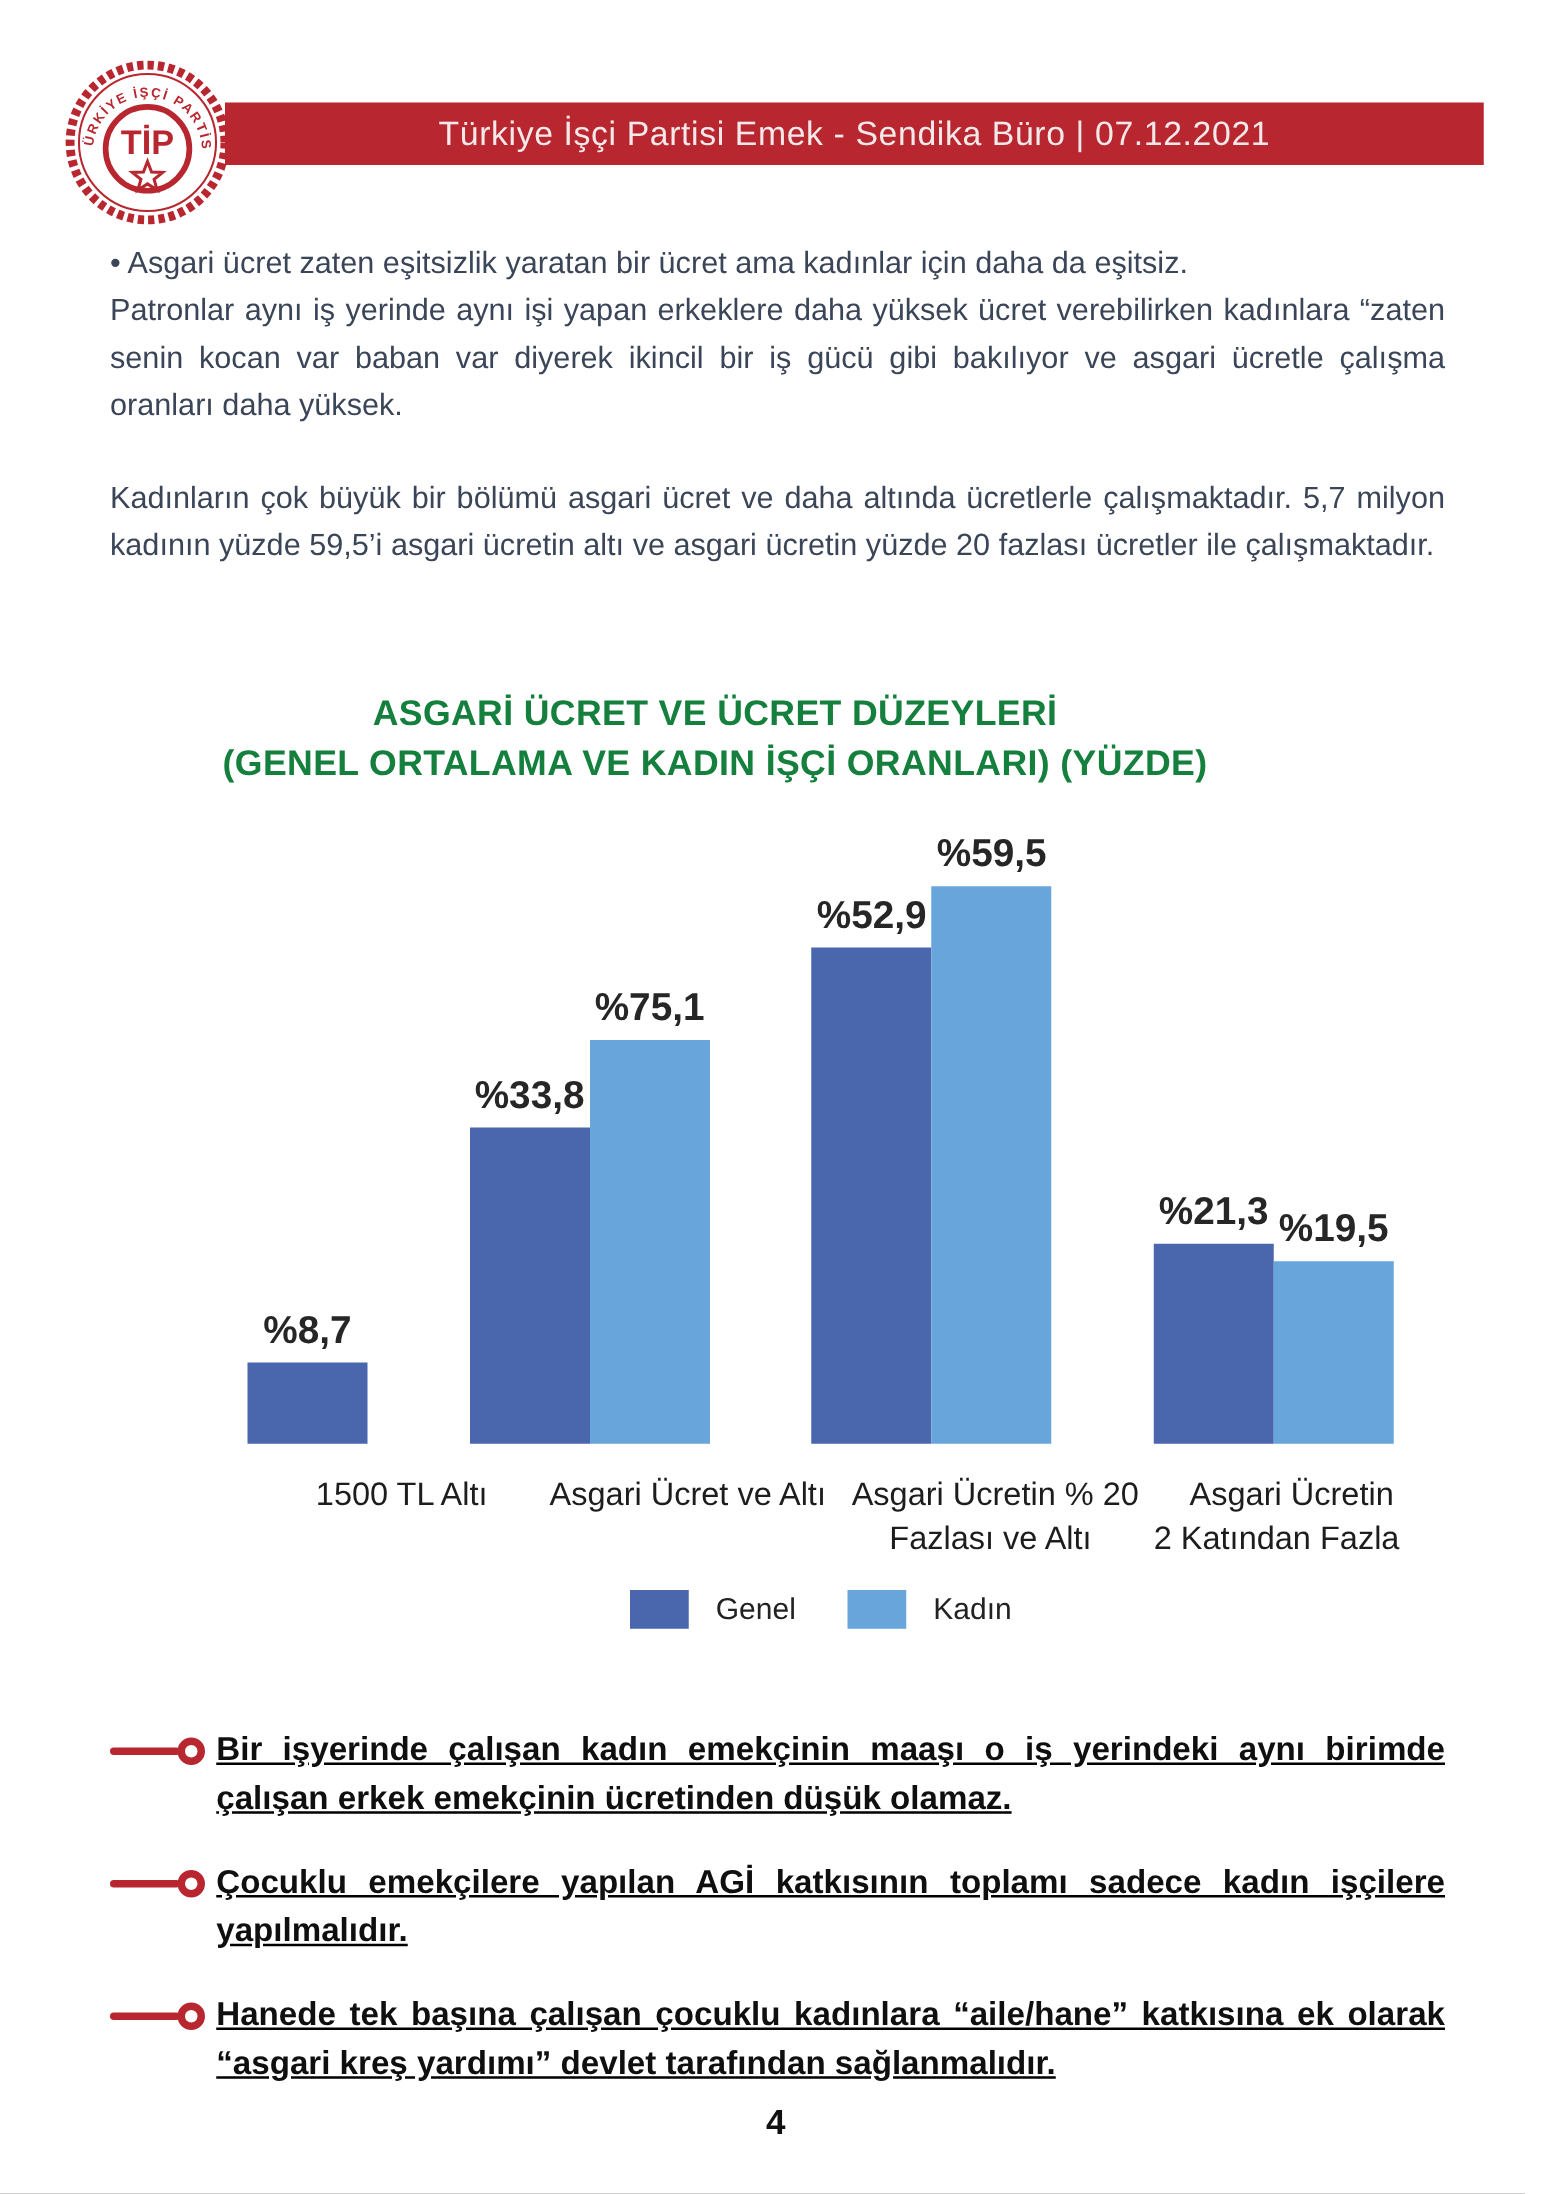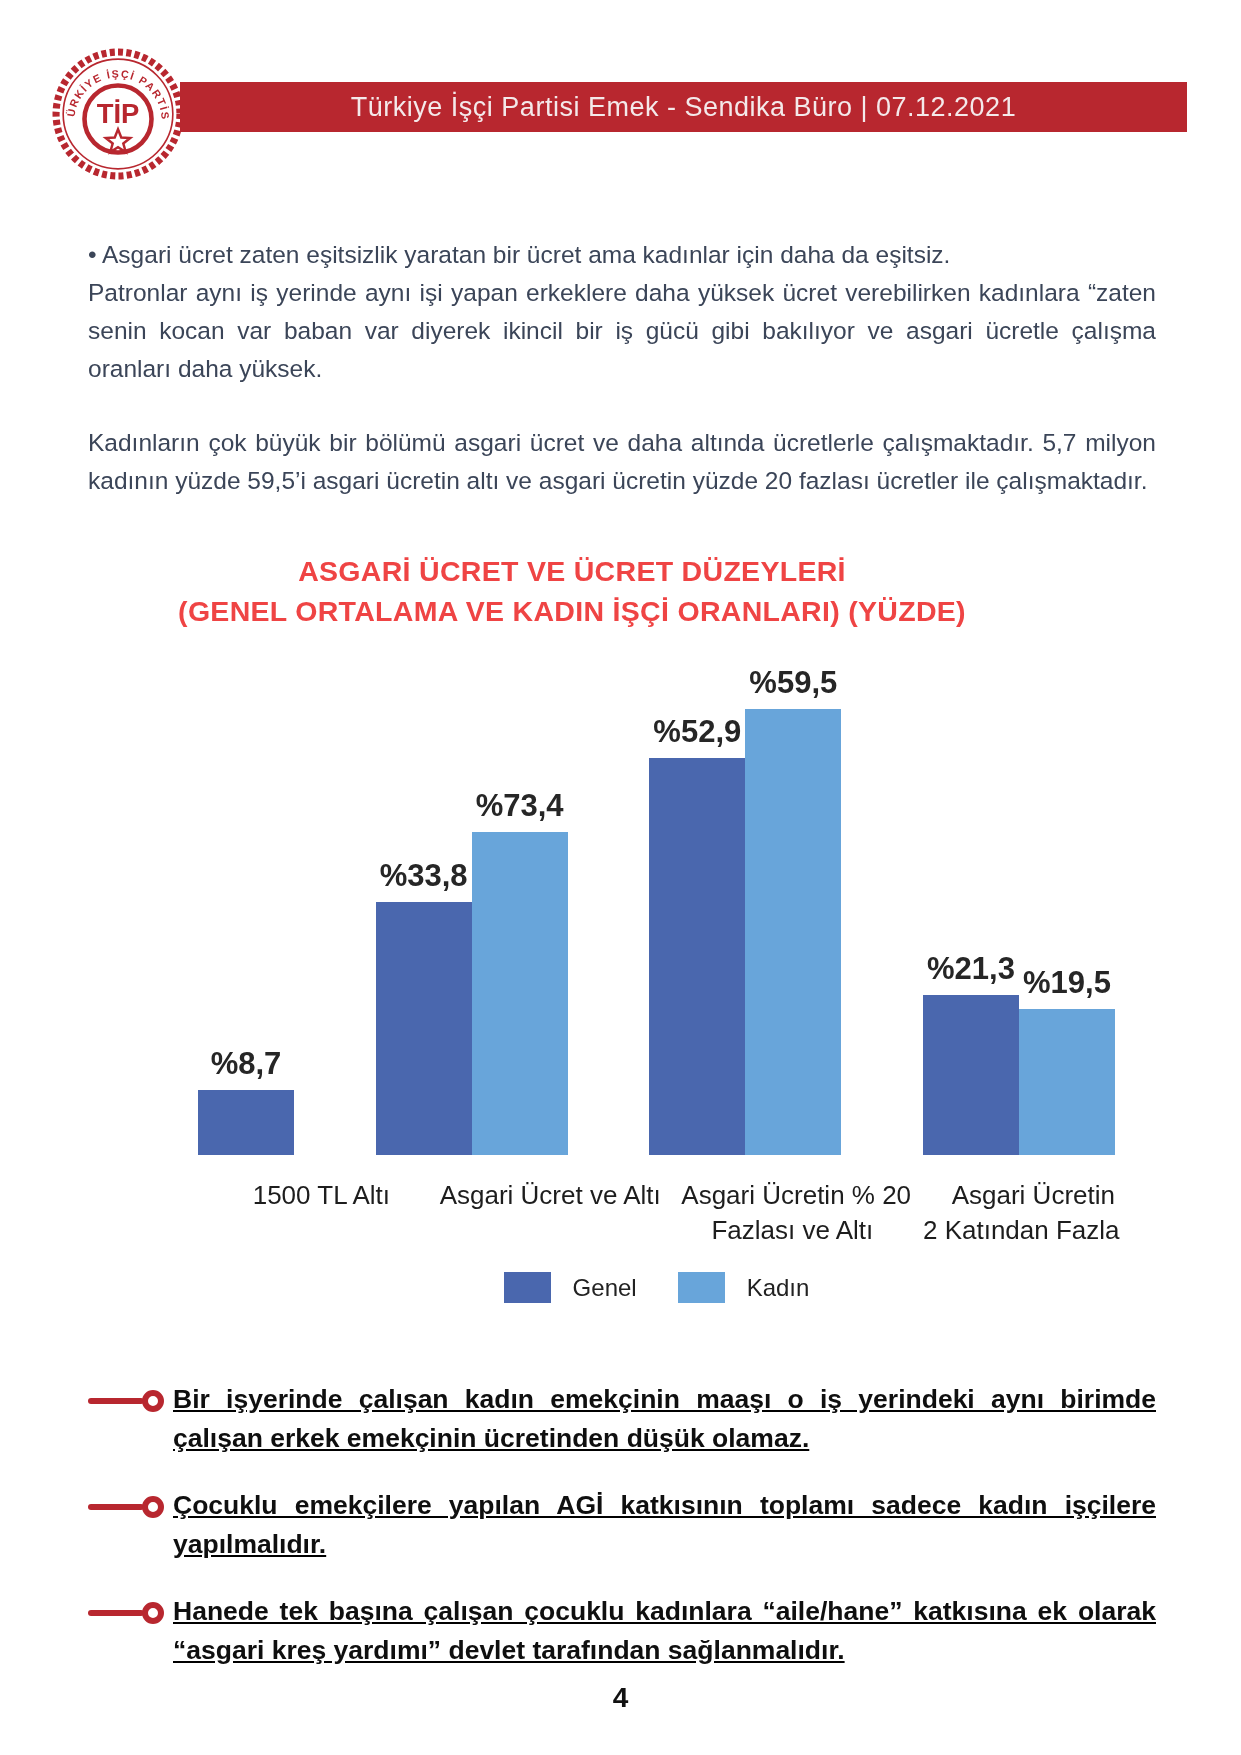--- a/index.html
+++ b/index.html
@@ -13,27 +13,27 @@
   
   .logo-wrap { position:absolute; left:52px; top:48px; width:132px; height:132px; }
   .banner {
     position:absolute; left:180px; top:82px; width:1007px; height:50px;
     background:#b8272f; display:flex; align-items:center; justify-content:center;
   }
   .banner-title { color:#f4e9ea; font-size:27px; letter-spacing:0.5px; white-space:nowrap; }
 
   
   .paragraphs { position:absolute; left:88px; top:192px; width:1068px; color:#3b4558; font-size:24.5px; line-height:1.55; }
-  .para { text-align:justify;margin-top:44px; }
+  .para { text-align:justify; }
   .para + .para { margin-top:36px; }
   .p1-first { text-align:left; }
 
   
   .chart-title { position:absolute; left:0; top:552px; width:1112px; text-align:center;
-    font-weight:bold; font-size:28.5px; color:#ef4444; letter-spacing:0.3px; line-height:1.4;padding-left:32px; }
+    font-weight:bold; font-size:28.5px; color:#15803d; letter-spacing:0.3px; line-height:1.4;padding-left:32px; }
   .chart-area { position:absolute; left:198px; top:640px; width:917px; height:515px;
     display:flex; justify-content:space-between; align-items:flex-end; }
   .bar-group { display:flex; align-items:flex-end; }
   .bar-col { display:flex; flex-direction:column; align-items:center; justify-content:flex-end; }
   .bar-value { font-weight:bold; font-size:31px; color:#262626; margin-bottom:8px; white-space:nowrap; }
   .bar { width:96px; }
   .cat-row { position:absolute; left:198px; top:1178px; width:917px; display:flex; justify-content:space-between; }
   .cat-label { width:192px; text-align:right; font-weight:normal; font-size:26px; color:#1d1d1d; line-height:1.35; }
   .cat-label .cat-line { white-space:nowrap; }
   .legend { position:absolute; left:198px; top:1272px; width:917px; display:flex; justify-content:center; gap:41px; align-items:center; }
@@ -97,21 +97,21 @@
           <div class="bar-value">%8,7</div>
           <div class="bar" style="height: 65px; background: rgb(74, 103, 174);"></div>
         </div>
       </div>
       <div class="bar-group">
         <div class="bar-col">
           <div class="bar-value">%33,8</div>
           <div class="bar" style="height: 253px; background: rgb(74, 103, 174);"></div>
         </div>
         <div class="bar-col">
-          <div class="bar-value">%73,4</div>
+          <div class="bar-value">%75,1</div>
           <div class="bar" style="height: 323px; background: rgb(104, 165, 218);"></div>
         </div>
       </div>
       <div class="bar-group">
         <div class="bar-col">
           <div class="bar-value">%52,9</div>
           <div class="bar" style="height: 397px; background: rgb(74, 103, 174);"></div>
         </div>
         <div class="bar-col">
           <div class="bar-value">%59,5</div>

